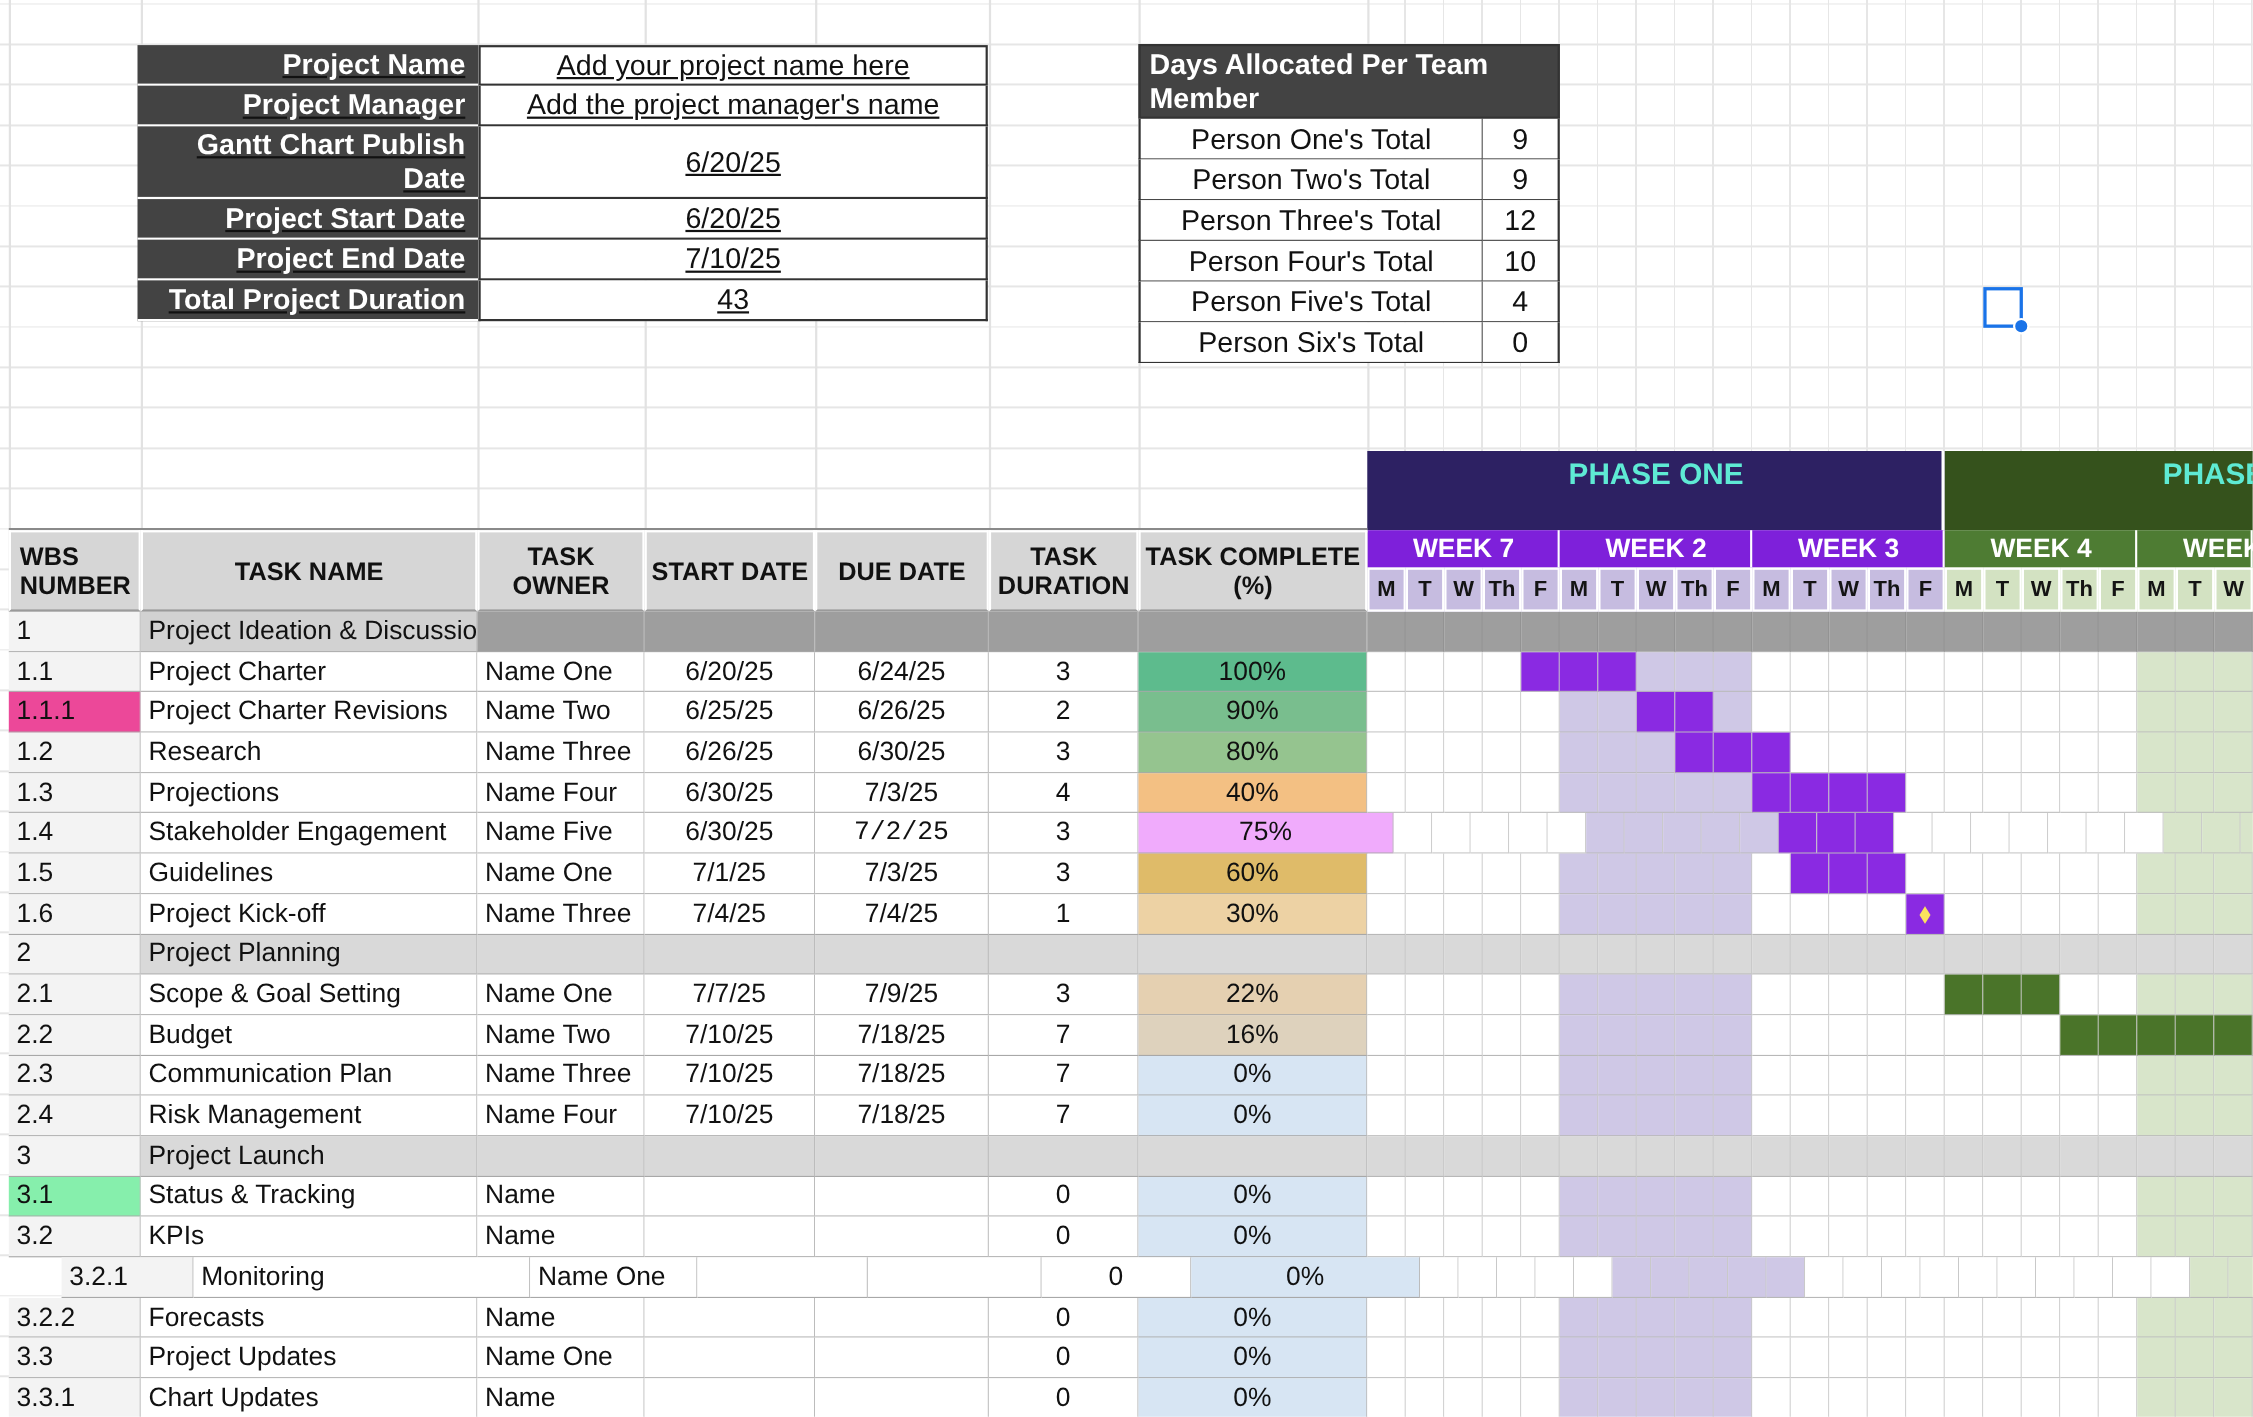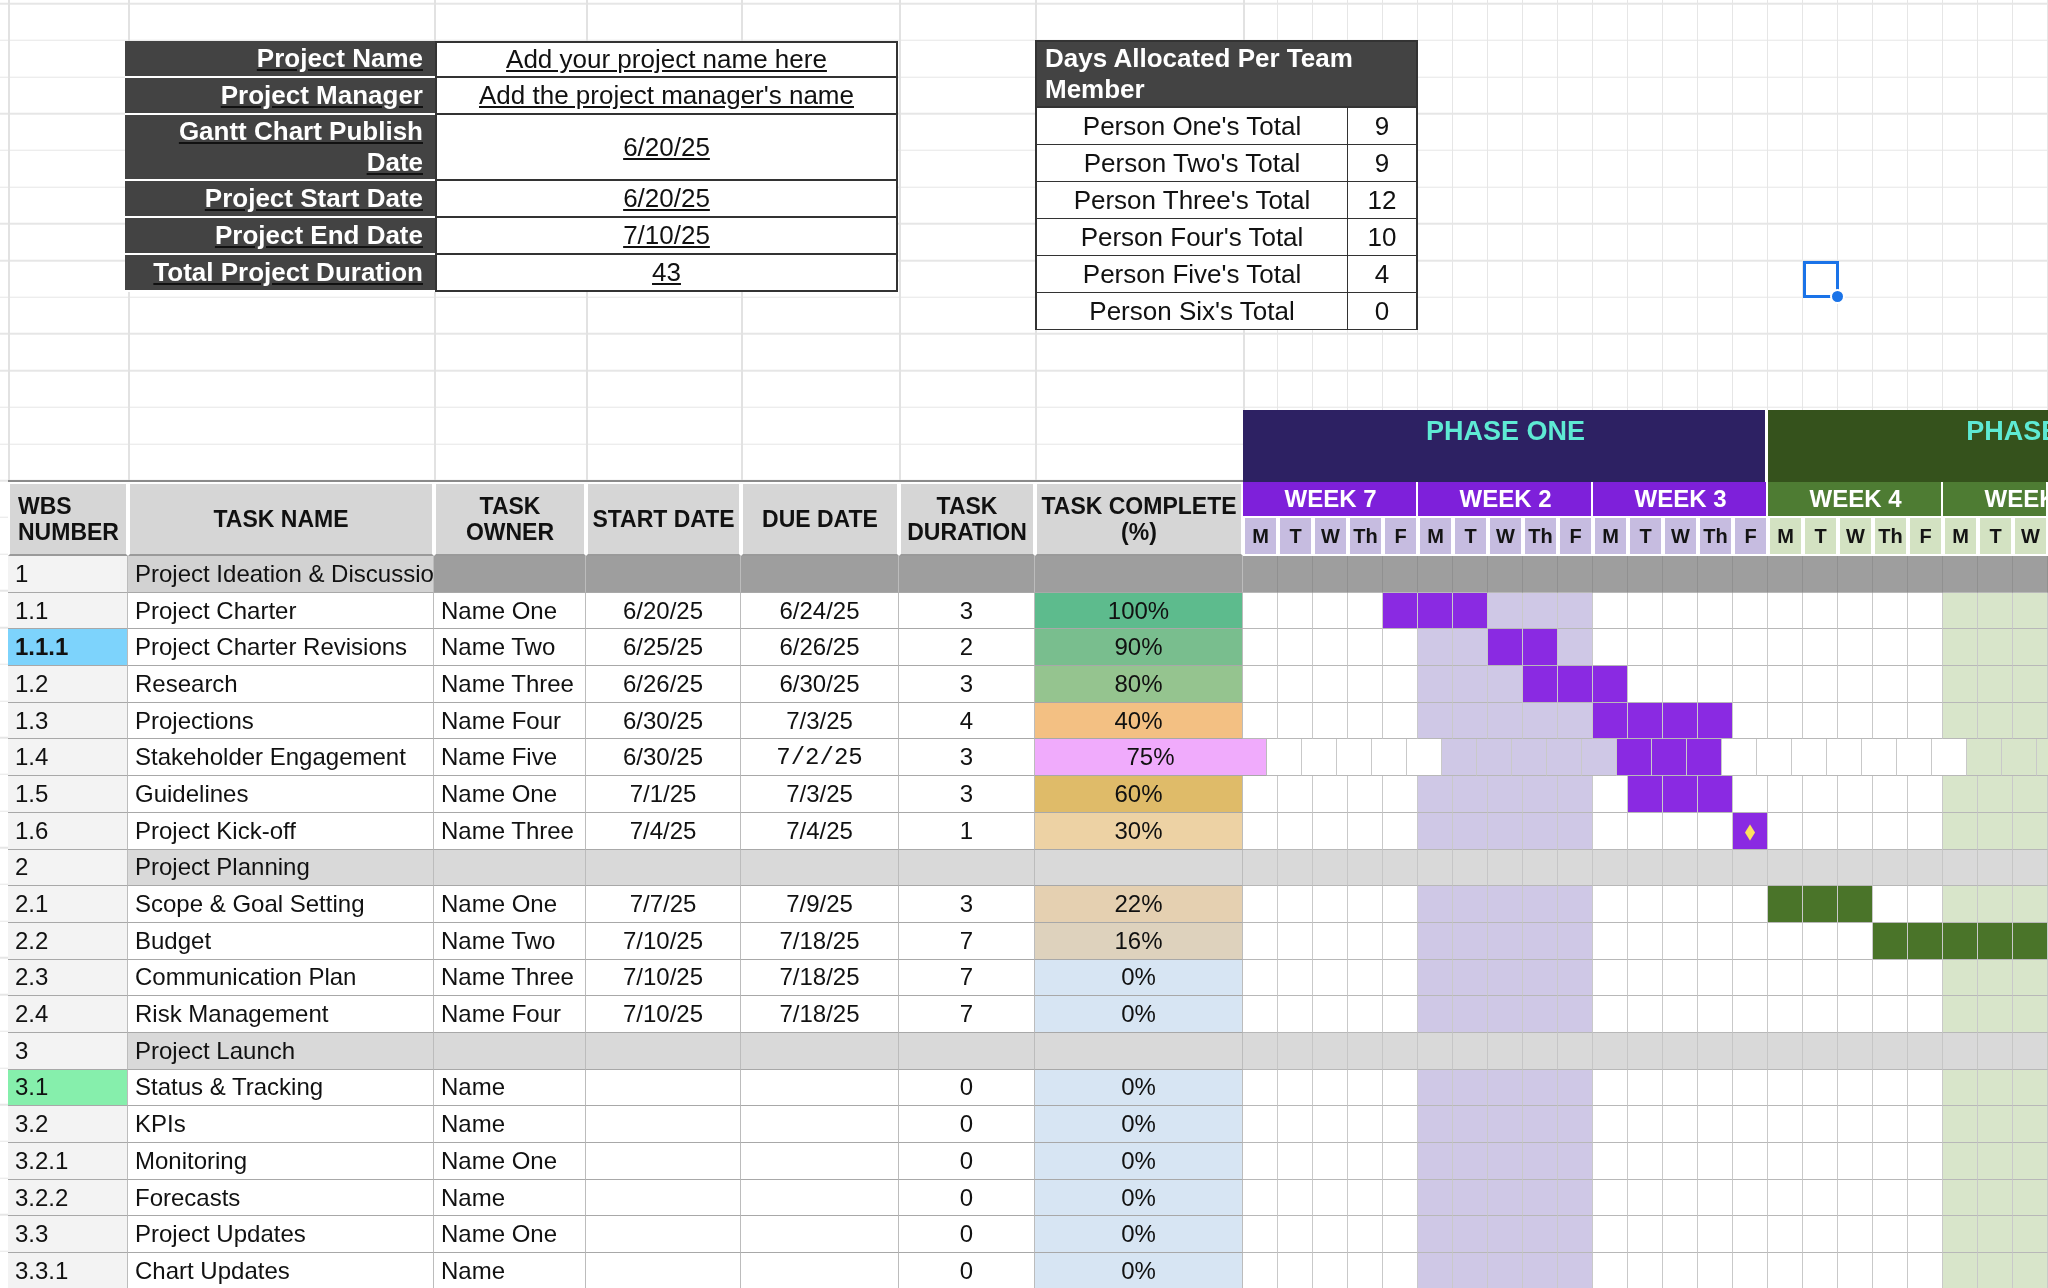--- a/index.html
+++ b/index.html
@@ -296,21 +296,21 @@
       <div class="daycell"></div>
       <div class="daycell"></div>
       <div class="daycell"></div>
       <div class="daycell"></div>
       <div class="daycell"></div>
       <div class="daycell" style="background: rgb(216, 229, 202);"></div>
       <div class="daycell" style="background: rgb(216, 229, 202);"></div>
       <div class="daycell" style="background: rgb(216, 229, 202);"></div>
     </div>
     <div class="row">
-      <div class="cell c-left" style="width: 120px; background: #7dd3fc; font-weight: bold;">1.1.1</div>
+      <div class="cell c-left" style="width: 120px; background: #ec4899;">1.1.1</div>
       <div class="cell c-left" style="width: 306px;">Project Charter Revisions</div>
       <div class="cell c-left" style="width: 152px;">Name Two</div>
       <div class="cell c-center" style="width: 155px;">6/25/25</div>
       <div class="cell c-center" style="width: 158px;">6/26/25</div>
       <div class="cell c-center" style="width: 136px;">2</div>
       <div class="cell c-center" style="width: 208px; background: rgb(121, 190, 142);">90%</div>
       <div class="daycell"></div>
       <div class="daycell"></div>
       <div class="daycell"></div>
       <div class="daycell"></div>
@@ -746,21 +746,21 @@
       <div class="daycell"></div>
       <div class="daycell"></div>
       <div class="daycell"></div>
       <div class="daycell"></div>
       <div class="daycell"></div>
       <div class="daycell" style="background: rgb(216, 229, 202);"></div>
       <div class="daycell" style="background: rgb(216, 229, 202);"></div>
       <div class="daycell" style="background: rgb(216, 229, 202);"></div>
     </div>
     <div class="row">
-      <div class="cell c-left" style="width: 120px; background: rgb(243, 243, 243);">3.2.1</div>
+      <div class="cell c-left" style="width: 120px; background: rgb(243, 243, 243); margin-left: 48px;">3.2.1</div>
       <div class="cell c-left" style="width: 306px;">Monitoring</div>
       <div class="cell c-left" style="width: 152px;">Name One</div>
       <div class="cell c-center" style="width: 155px;"></div>
       <div class="cell c-center" style="width: 158px;"></div>
       <div class="cell c-center" style="width: 136px;">0</div>
       <div class="cell c-center" style="width: 208px; background: rgb(215, 229, 243);">0%</div>
       <div class="daycell"></div>
       <div class="daycell"></div>
       <div class="daycell"></div>
       <div class="daycell"></div>

